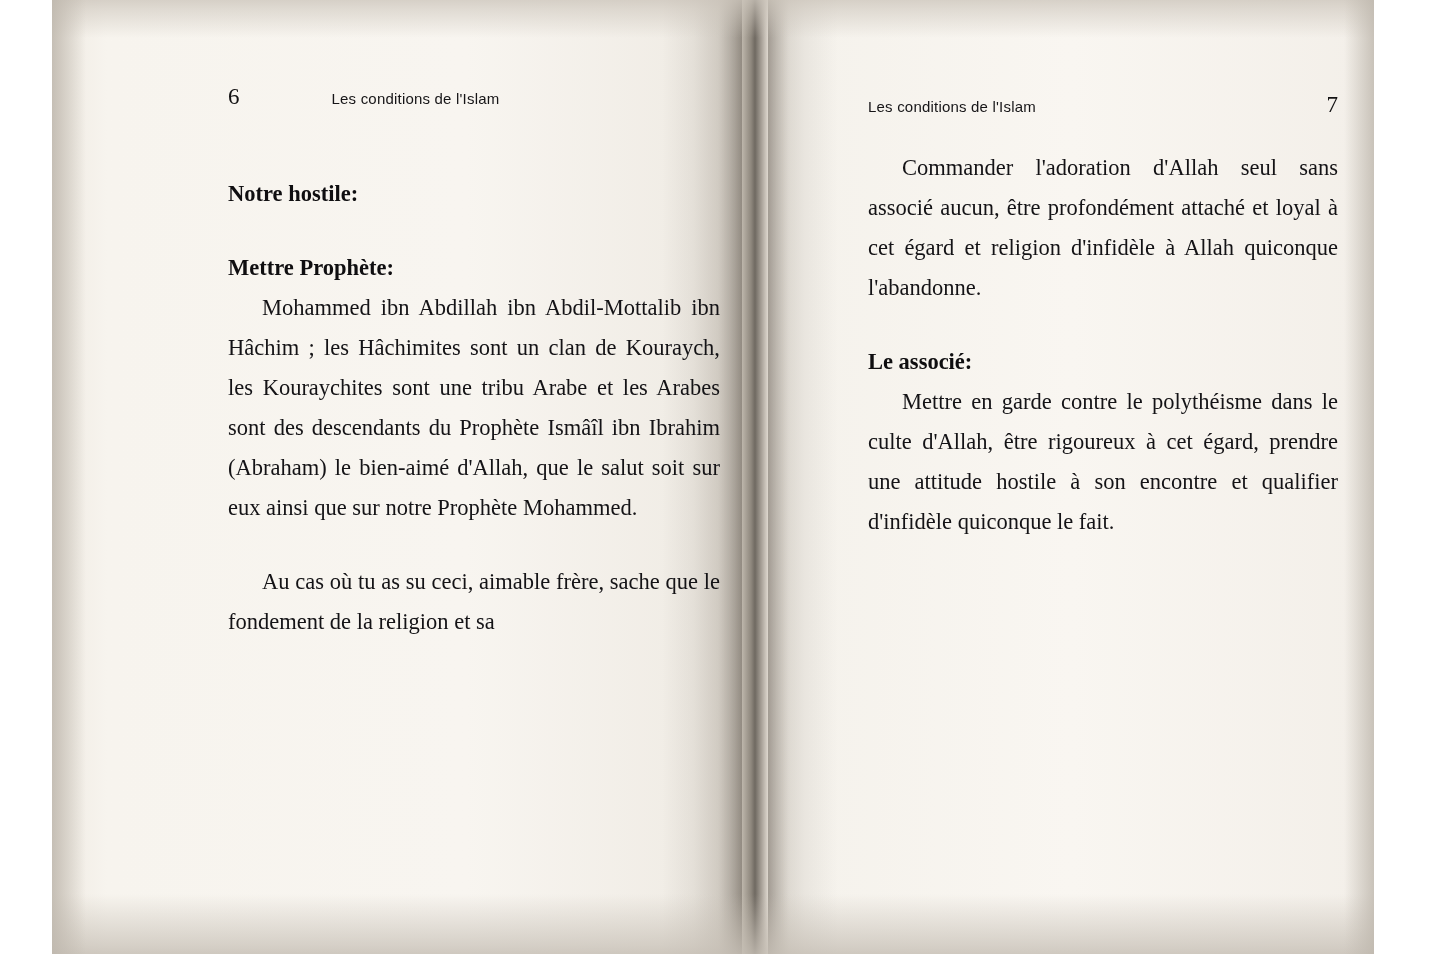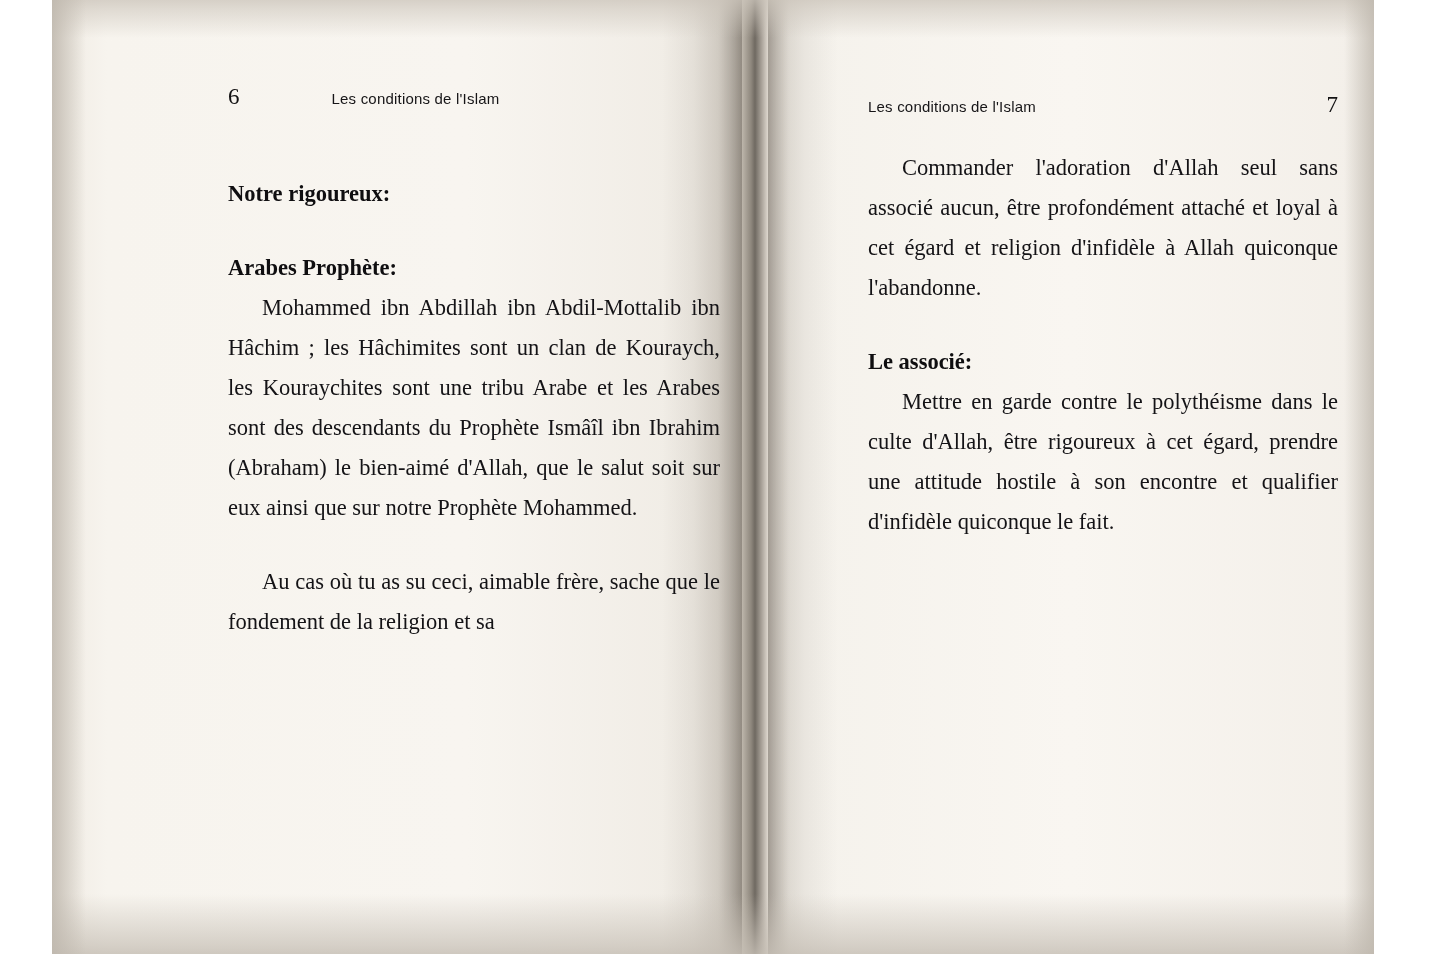--- a/index.html
+++ b/index.html
@@ -169,25 +169,25 @@
     <div class="text-col" id="left-col">
 
       <div class="head-row" id="left-head-row">
         <span class="folio" id="left-folio">6</span>
         <span class="running-head">Les conditions de l'Islam</span>
       </div>
 
 
       <div class="gap-md"></div>
 
-      <p class="subhead">Notre rigoureux:</p>
-
-      <div class="gap-md"></div>
-
-      <p class="subhead">Arabes Prophète:</p>
+      <p class="subhead">Notre hostile:</p>
+
+      <div class="gap-md"></div>
+
+      <p class="subhead">Mettre Prophète:</p>
       <p class="body indent">Mohammed ibn Abdillah ibn Abdil-Mottalib ibn Hâchim ; les Hâchimites sont un clan de Kouraych, les Kouraychites sont une tribu Arabe et les Arabes sont des descendants du Prophète Ismâîl ibn Ibrahim (Abraham) le bien-aimé d'Allah, que le salut soit sur eux ainsi que sur notre Prophète Mohammed.</p>
 
       <div class="gap-md"></div>
 
       <p class="body indent">Au cas où tu as su ceci, aimable frère, sache que le fondement de la religion et sa</p>
     </div>
 
     <div class="text-col" id="right-col">
 
       <div class="head-row" id="right-head-row">

